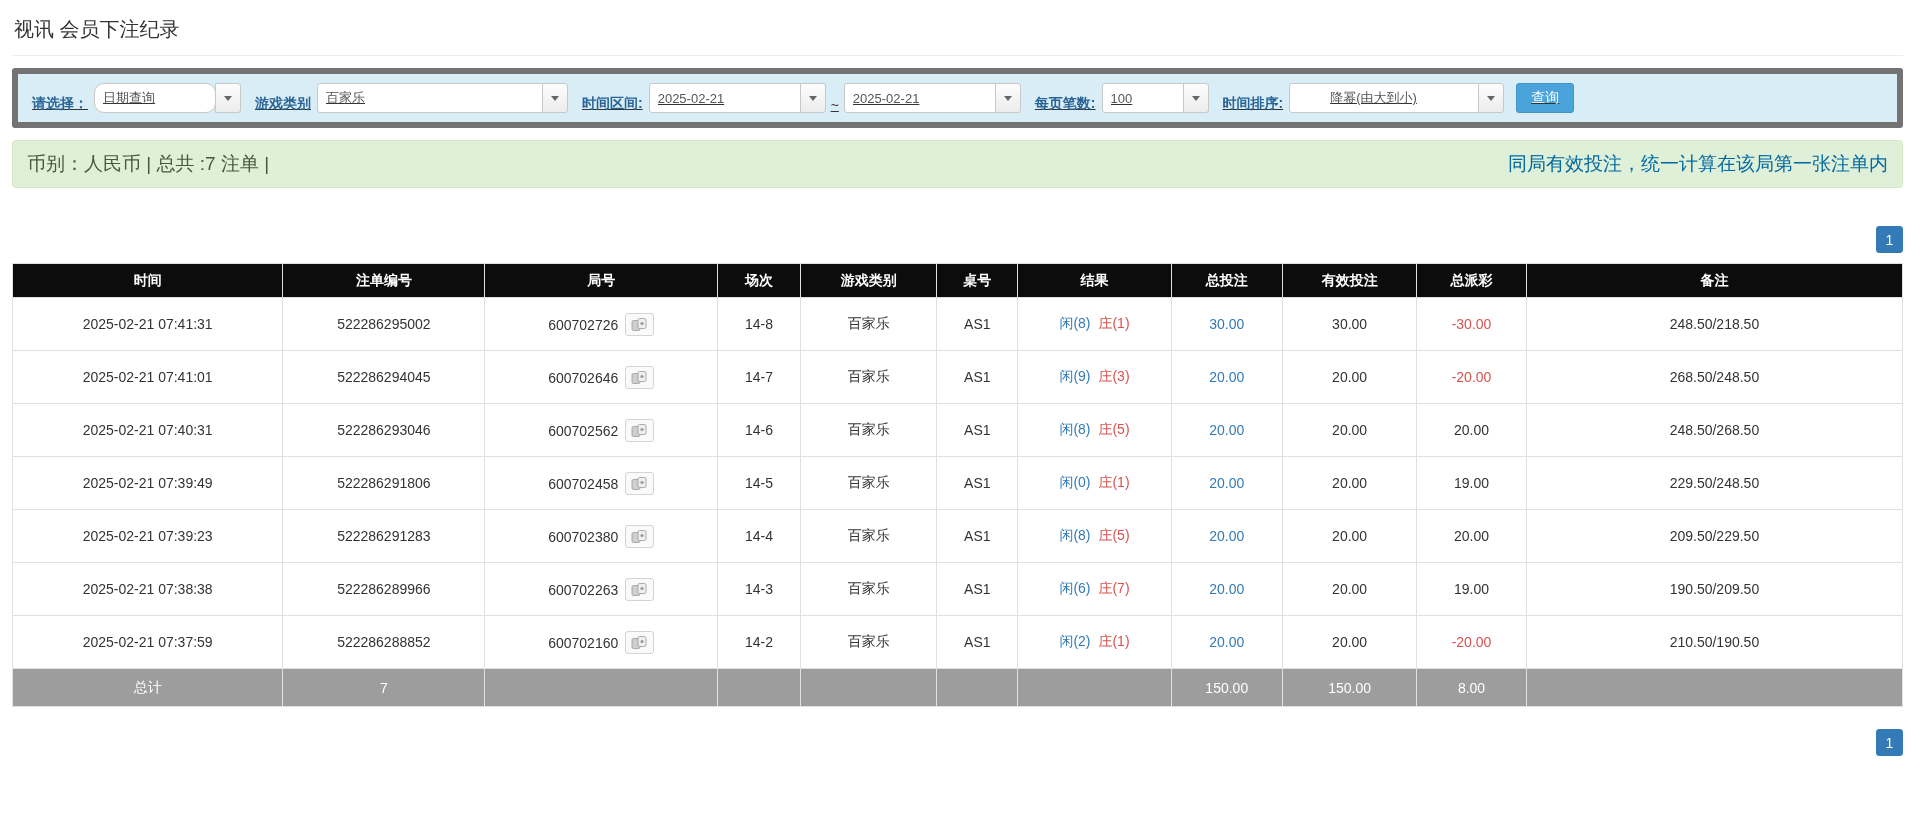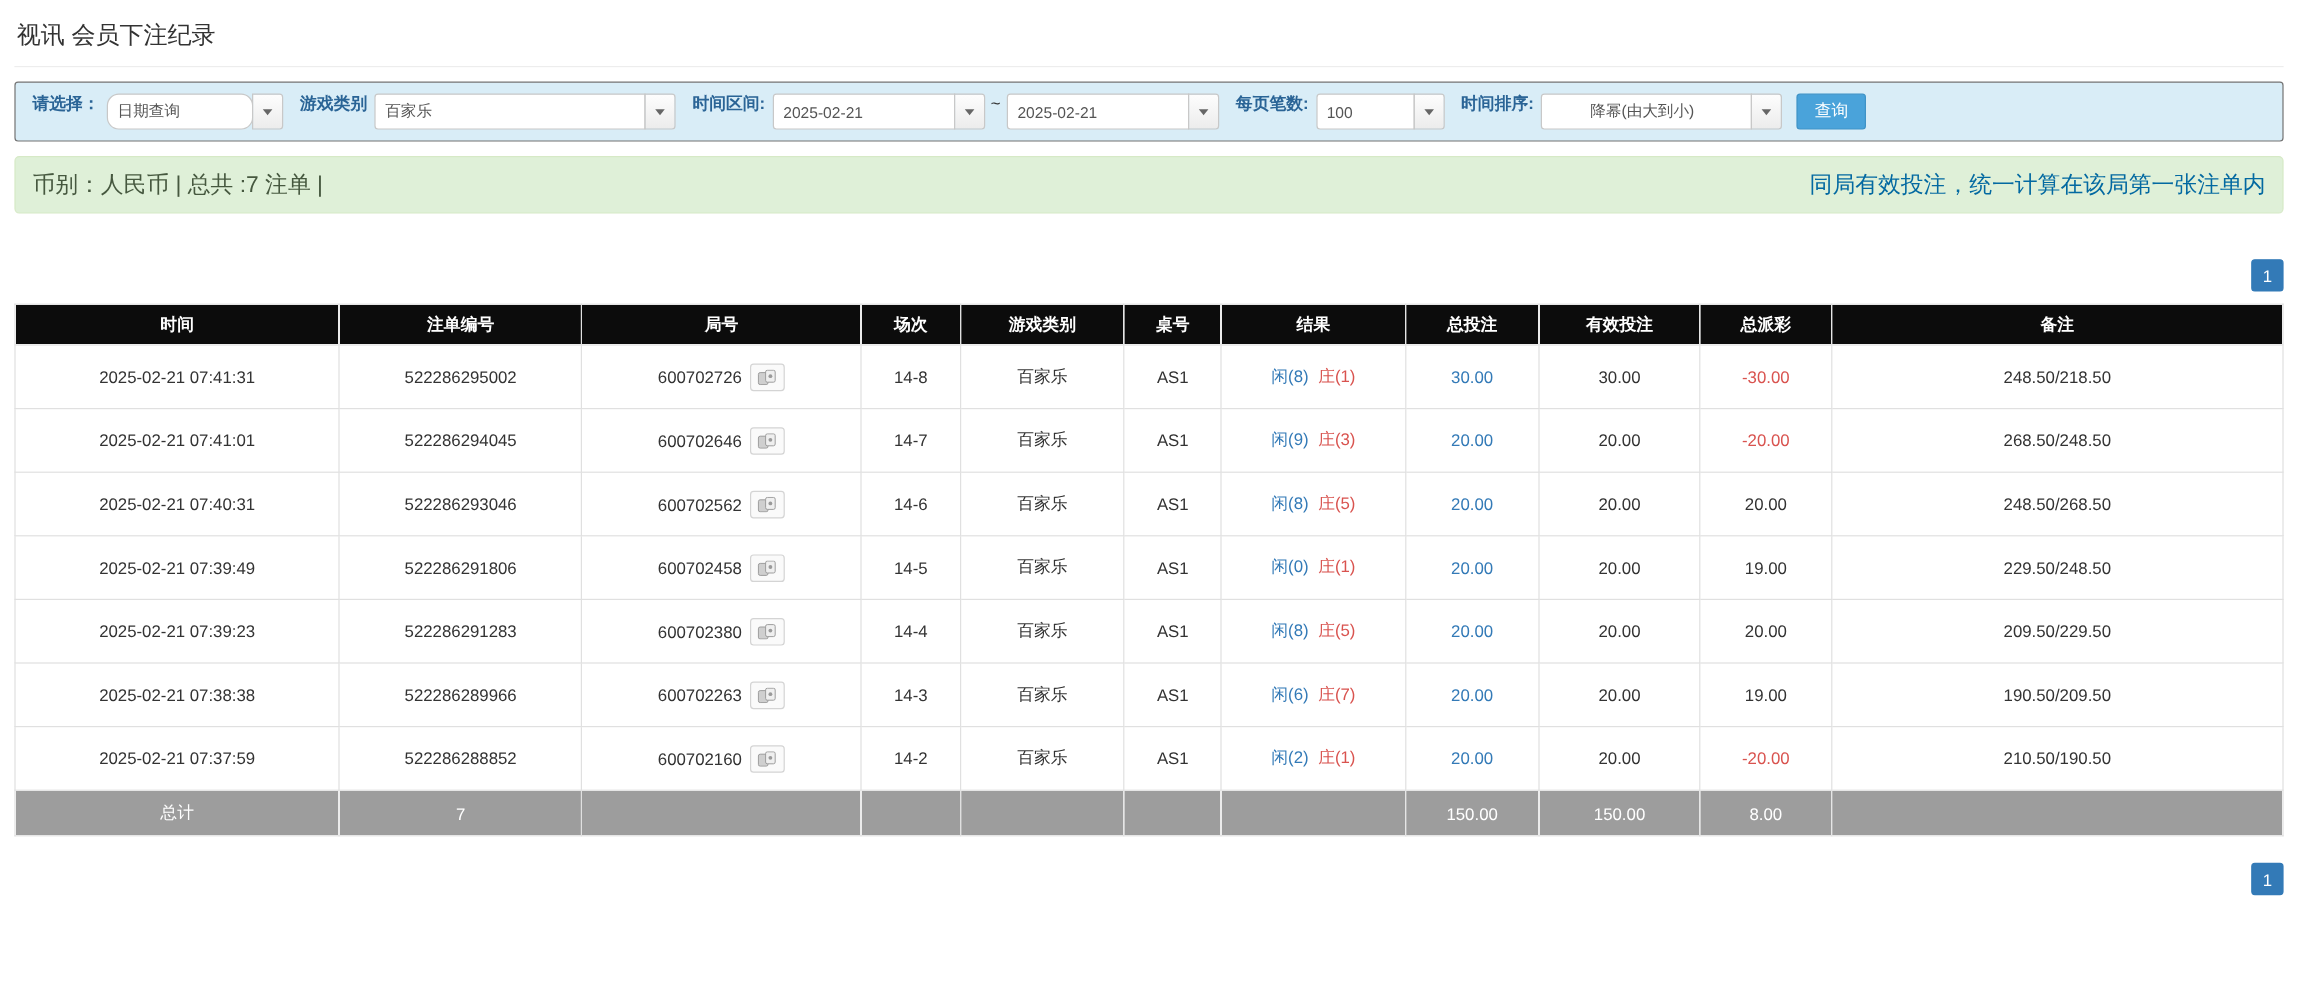--- a/index.html
+++ b/index.html
@@ -13,23 +13,23 @@
 
   .page-title {
     font-size: 20px; font-weight: 400; color: #333;
     margin: 0; padding: 16px 2px 12px;
     border-bottom: 1px solid #ededed;
   }
 
   
   .filter-bar {
     margin-top: 12px;
-    background: #d9edf7; border: 1px solid #737373; border-radius: 3px;
+    background: #d9edf7; border: 6px solid #737373; border-radius: 3px;
     padding: 9px 12px;
-    display: flex; align-items: flex-start; flex-wrap: nowrap;
+    display: flex; align-items: flex-end; flex-wrap: nowrap; text-decoration: underline;
   }
   .f-label {
     color: #2a6496; font-weight: bold; font-size: 14px;
     margin: 0 6px 0 14px; white-space: nowrap;
   }
   .f-label.first { margin-left: 2px; }
   .combo { display: inline-flex; align-items: stretch; }
   .combo-input {
     height: 30px; border: 1px solid #c8c8c8; border-radius: 3px 0 0 3px;
     padding: 0 8px; font-size: 13px; color: #555; background: #fff;
@@ -44,21 +44,21 @@
   }
   .caret {
     width: 0; height: 0; display: inline-block;
     border-left: 4px solid transparent; border-right: 4px solid transparent;
     border-top: 5px solid #666;
   }
   .w-qtype { width: 122px; border-radius: 10px; }
   .w-game  { width: 226px; }
   .w-date  { width: 152px; }
   .w-size  { width: 82px; }
-  .w-sort  { width: 176px; padding-left: 40px; }
+  .w-sort  { width: 190px; padding-left: 40px; }
   .tilde { margin: 0 5px; color: #333; }
   .search-btn {
     height: 30px; padding: 0 14px; margin-left: 12px;
     background: #4aa3da; border: 1px solid #3f93c7; border-radius: 3px;
     color: #fff; font-size: 14px; cursor: pointer;
     font-family: "Liberation Sans", "DejaVu Sans", sans-serif;
   }
 
   
   .summary-bar {

